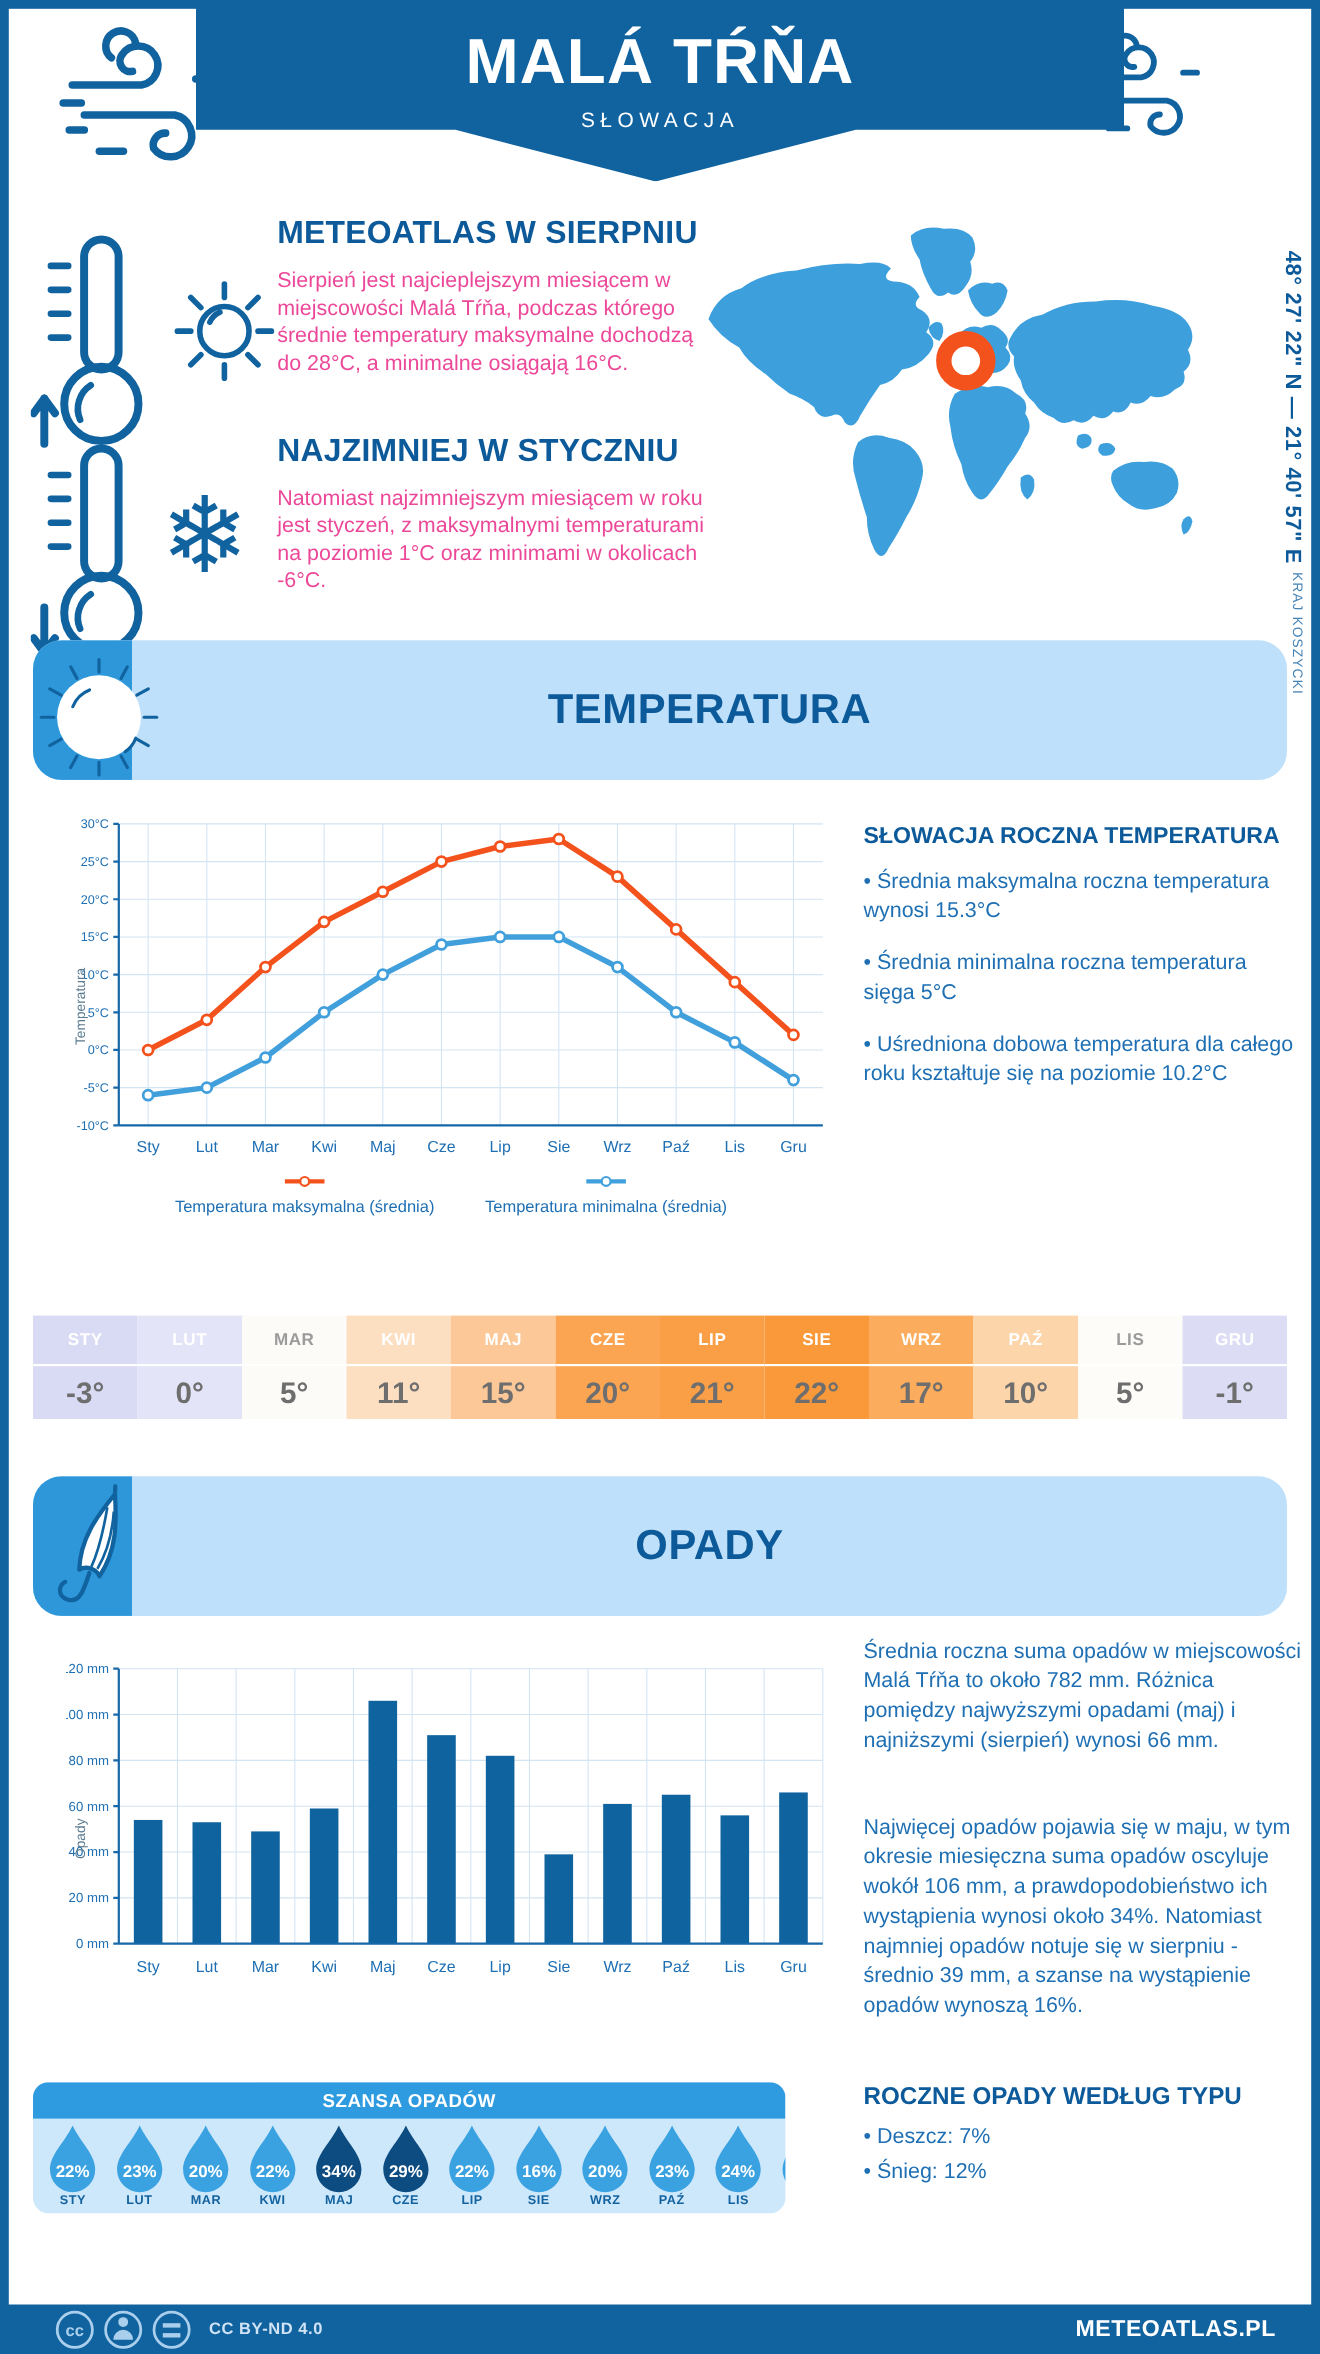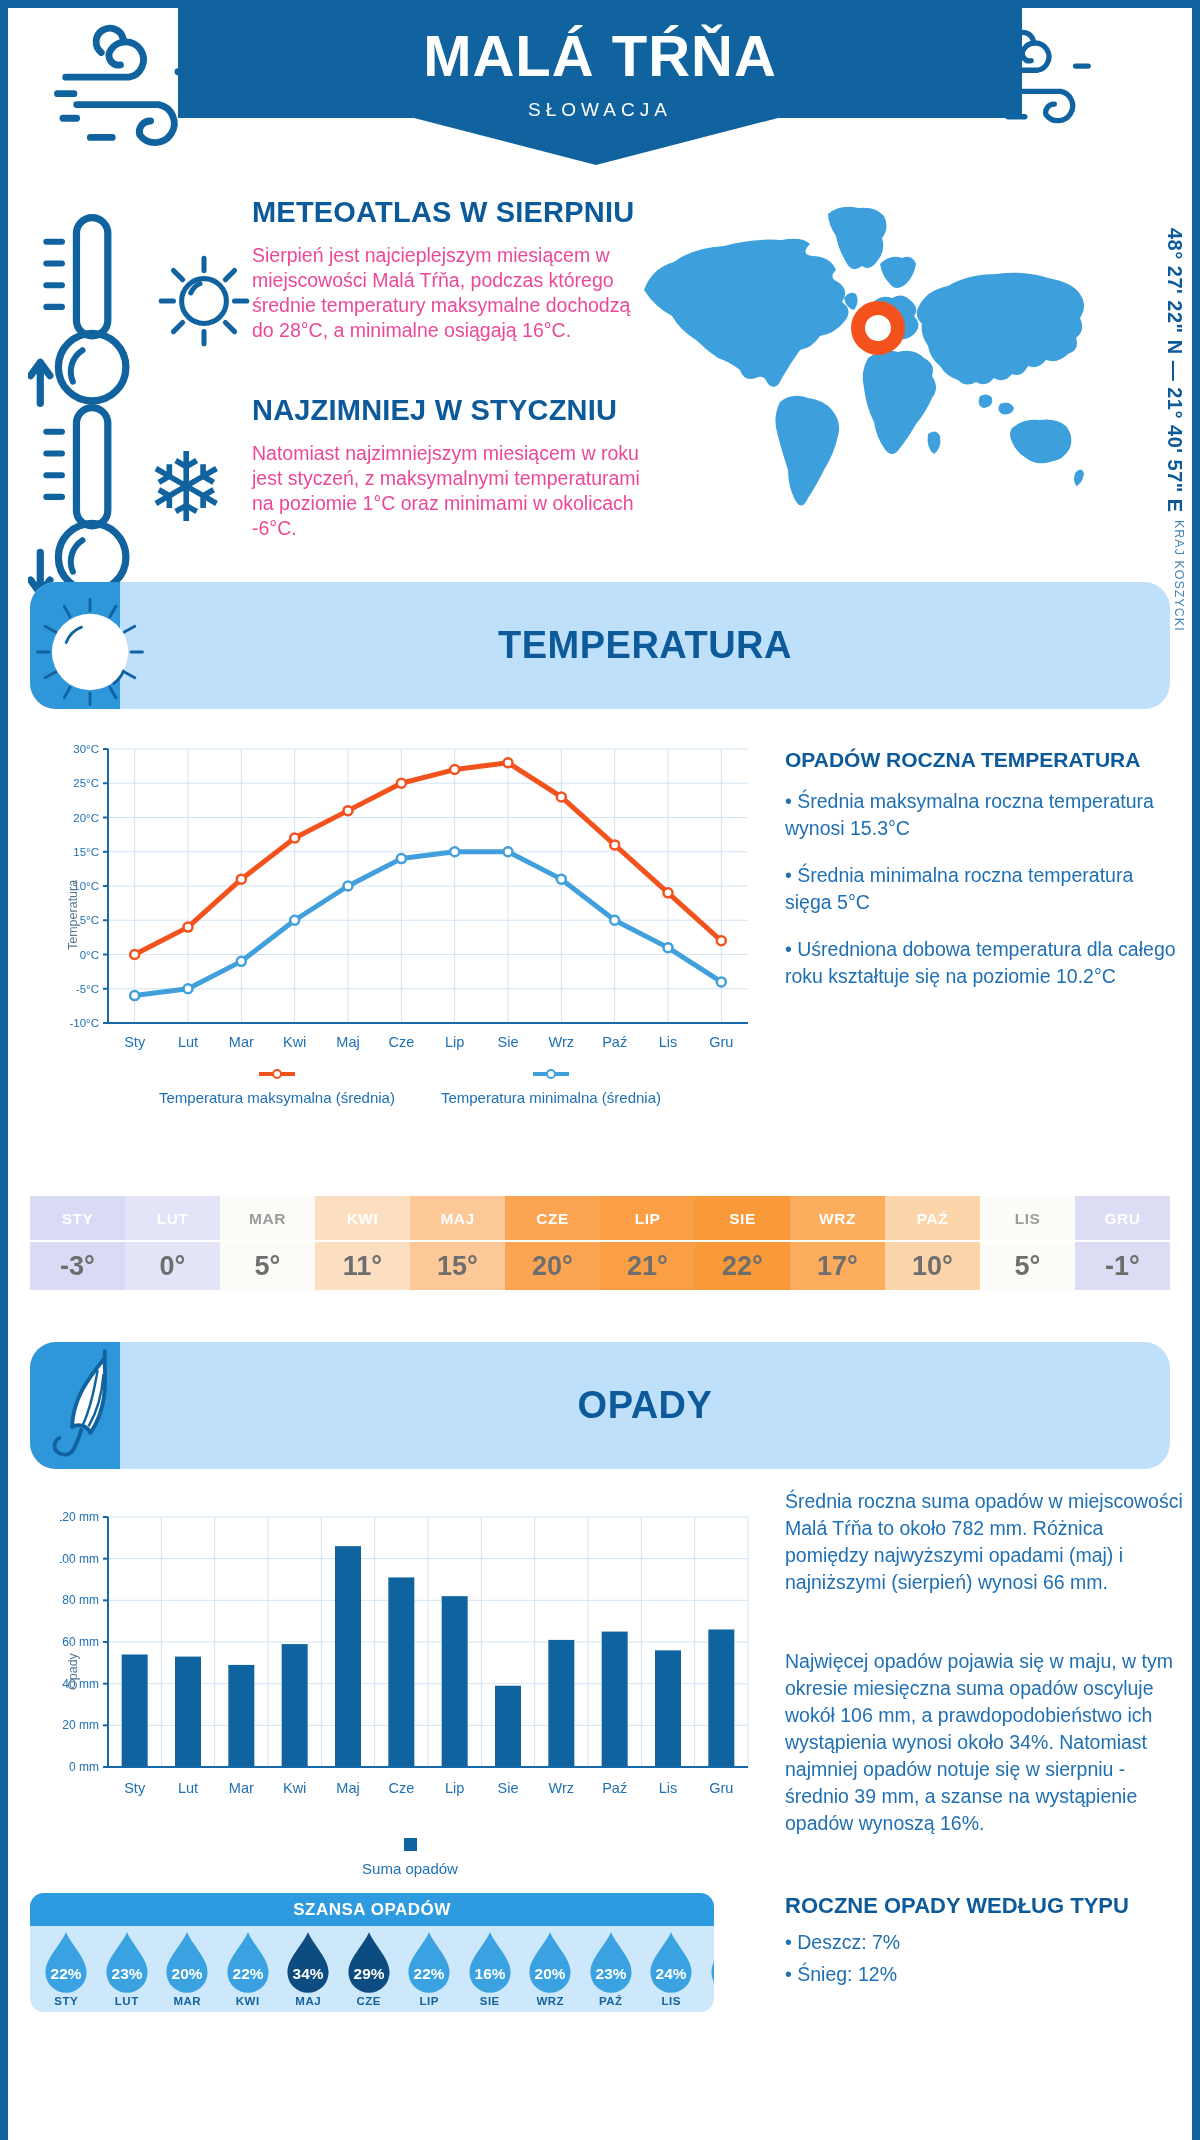--- a/index.html
+++ b/index.html
@@ -257,21 +257,21 @@
     </span>
     <span class="entry">
       <svg width="40" height="12">
         <line x1="2" y1="6" x2="38" y2="6" stroke="#41a0dc" stroke-width="4"></line>
         <circle cx="20" cy="6" r="4" fill="#fff" stroke="#41a0dc" stroke-width="2"></circle>
       </svg>
       <span>Temperatura minimalna (średnia)</span>
     </span>
   </div>
 
-  <div class="abs panel-head" style="left:785px;top:748px;">OPADÓW ROCZNA TEMPERATURA</div>
+  <div class="abs panel-head" style="left:785px;top:748px;">SŁOWACJA ROCZNA TEMPERATURA</div>
   <div class="abs panel-body" style="left:785px;top:788px;width:400px;">• Średnia maksymalna roczna temperatura wynosi 15.3°C</div>
   <div class="abs panel-body" style="left:785px;top:862px;width:400px;">• Średnia minimalna roczna temperatura sięga 5°C</div>
   <div class="abs panel-body" style="left:785px;top:936px;width:400px;">• Uśredniona dobowa temperatura dla całego roku kształtuje się na poziomie 10.2°C</div>
 
   <div class="abs" id="daily-table">
       <div class="dcell" style="background: rgb(217, 218, 243);">
         <div class="m">STY</div>
         <div class="v">-3°</div>
       </div>
       <div class="dcell" style="background: rgb(227, 228, 248);">
@@ -390,26 +390,20 @@
       <text x="288" y="288" text-anchor="middle" fill="#1e6fb3" font-size="14.5">Maj</text>
       <text x="341.3333333333333" y="288" text-anchor="middle" fill="#1e6fb3" font-size="14.5">Cze</text>
       <text x="394.6666666666667" y="288" text-anchor="middle" fill="#1e6fb3" font-size="14.5">Lip</text>
       <text x="448" y="288" text-anchor="middle" fill="#1e6fb3" font-size="14.5">Sie</text>
       <text x="501.3333333333333" y="288" text-anchor="middle" fill="#1e6fb3" font-size="14.5">Wrz</text>
       <text x="554.6666666666667" y="288" text-anchor="middle" fill="#1e6fb3" font-size="14.5">Paź</text>
       <text x="608" y="288" text-anchor="middle" fill="#1e6fb3" font-size="14.5">Lis</text>
       <text x="661.3333333333334" y="288" text-anchor="middle" fill="#1e6fb3" font-size="14.5">Gru</text>
     </svg>
   <div class="abs ylab" style="left:66px;top:1690px;">Opady</div>
-  <div class="abs legend" style="left:90px;top:1838px;width:640px;">
-    <span class="entry">
-      <span style="width:13px;height:13px;background:#0f639f;display:inline-block;"></span>
-      <span>Suma opadów</span>
-    </span>
-  </div>
 
   <div class="abs panel-body" style="left:785px;top:1488px;width:400px;">Średnia roczna suma opadów w miejscowości Malá Tŕňa to około 782 mm. Różnica pomiędzy najwyższymi opadami (maj) i najniższymi (sierpień) wynosi 66 mm.</div>
   <div class="abs panel-body" style="left:785px;top:1648px;width:400px;">Najwięcej opadów pojawia się w maju, w tym okresie miesięczna suma opadów oscyluje wokół 106 mm, a prawdopodobieństwo ich wystąpienia wynosi około 34%. Natomiast najmniej opadów notuje się w sierpniu - średnio 39 mm, a szanse na wystąpienie opadów wynoszą 16%.</div>
 
   <div class="abs" id="chance">
     <div class="chead">SZANSA OPADÓW</div>
     <div id="drops">
         <div class="dropcol">
           <svg width="52" height="64" viewBox="0 0 44 56">
             <path d="M22,2 C28,15 40,25 40,37 A18,18 0 1 1 4,37 C4,25 16,15 22,2 Z" fill="#3ba2e2"></path>
@@ -494,14 +488,28 @@
           </svg>
           <div class="mon">GRU</div>
         </div>
       </div>
   </div>
 
   <div class="abs" style="left:785px;top:1893px;font-size:22px;font-weight:bold;color:#0c5a9a;">ROCZNE OPADY WEDŁUG TYPU</div>
   <div class="abs panel-body" style="left:785px;top:1929px;width:400px;">• Deszcz: 7%</div>
   <div class="abs panel-body" style="left:785px;top:1961px;width:400px;">• Śnieg: 12%</div>
 
+  <div class="abs" id="footer">
+    <svg style="margin-left:46px;" width="130" height="44" viewBox="0 0 130 44">
+      <circle cx="22" cy="22" r="16" fill="none" stroke="#a9cfec" stroke-width="2.5"></circle>
+      <text x="22" y="28" text-anchor="middle" font-size="15" font-weight="bold" fill="#a9cfec" font-family="Liberation Sans, sans-serif">cc</text>
+      <circle cx="66" cy="22" r="16" fill="none" stroke="#a9cfec" stroke-width="2.5"></circle>
+      <circle cx="66" cy="15" r="4.5" fill="#a9cfec"></circle>
+      <path d="M57,31 a9,9 0 0 1 18,0 z" fill="#a9cfec"></path>
+      <circle cx="110" cy="22" r="16" fill="none" stroke="#a9cfec" stroke-width="2.5"></circle>
+      <rect x="102" y="16" width="16" height="4" fill="#a9cfec"></rect>
+      <rect x="102" y="25" width="16" height="4" fill="#a9cfec"></rect>
+    </svg>
+    <span class="lic">CC BY-ND 4.0</span>
+    <span class="site">METEOATLAS.PL</span>
+  </div>
 
 </div>
 
 </body></html>

